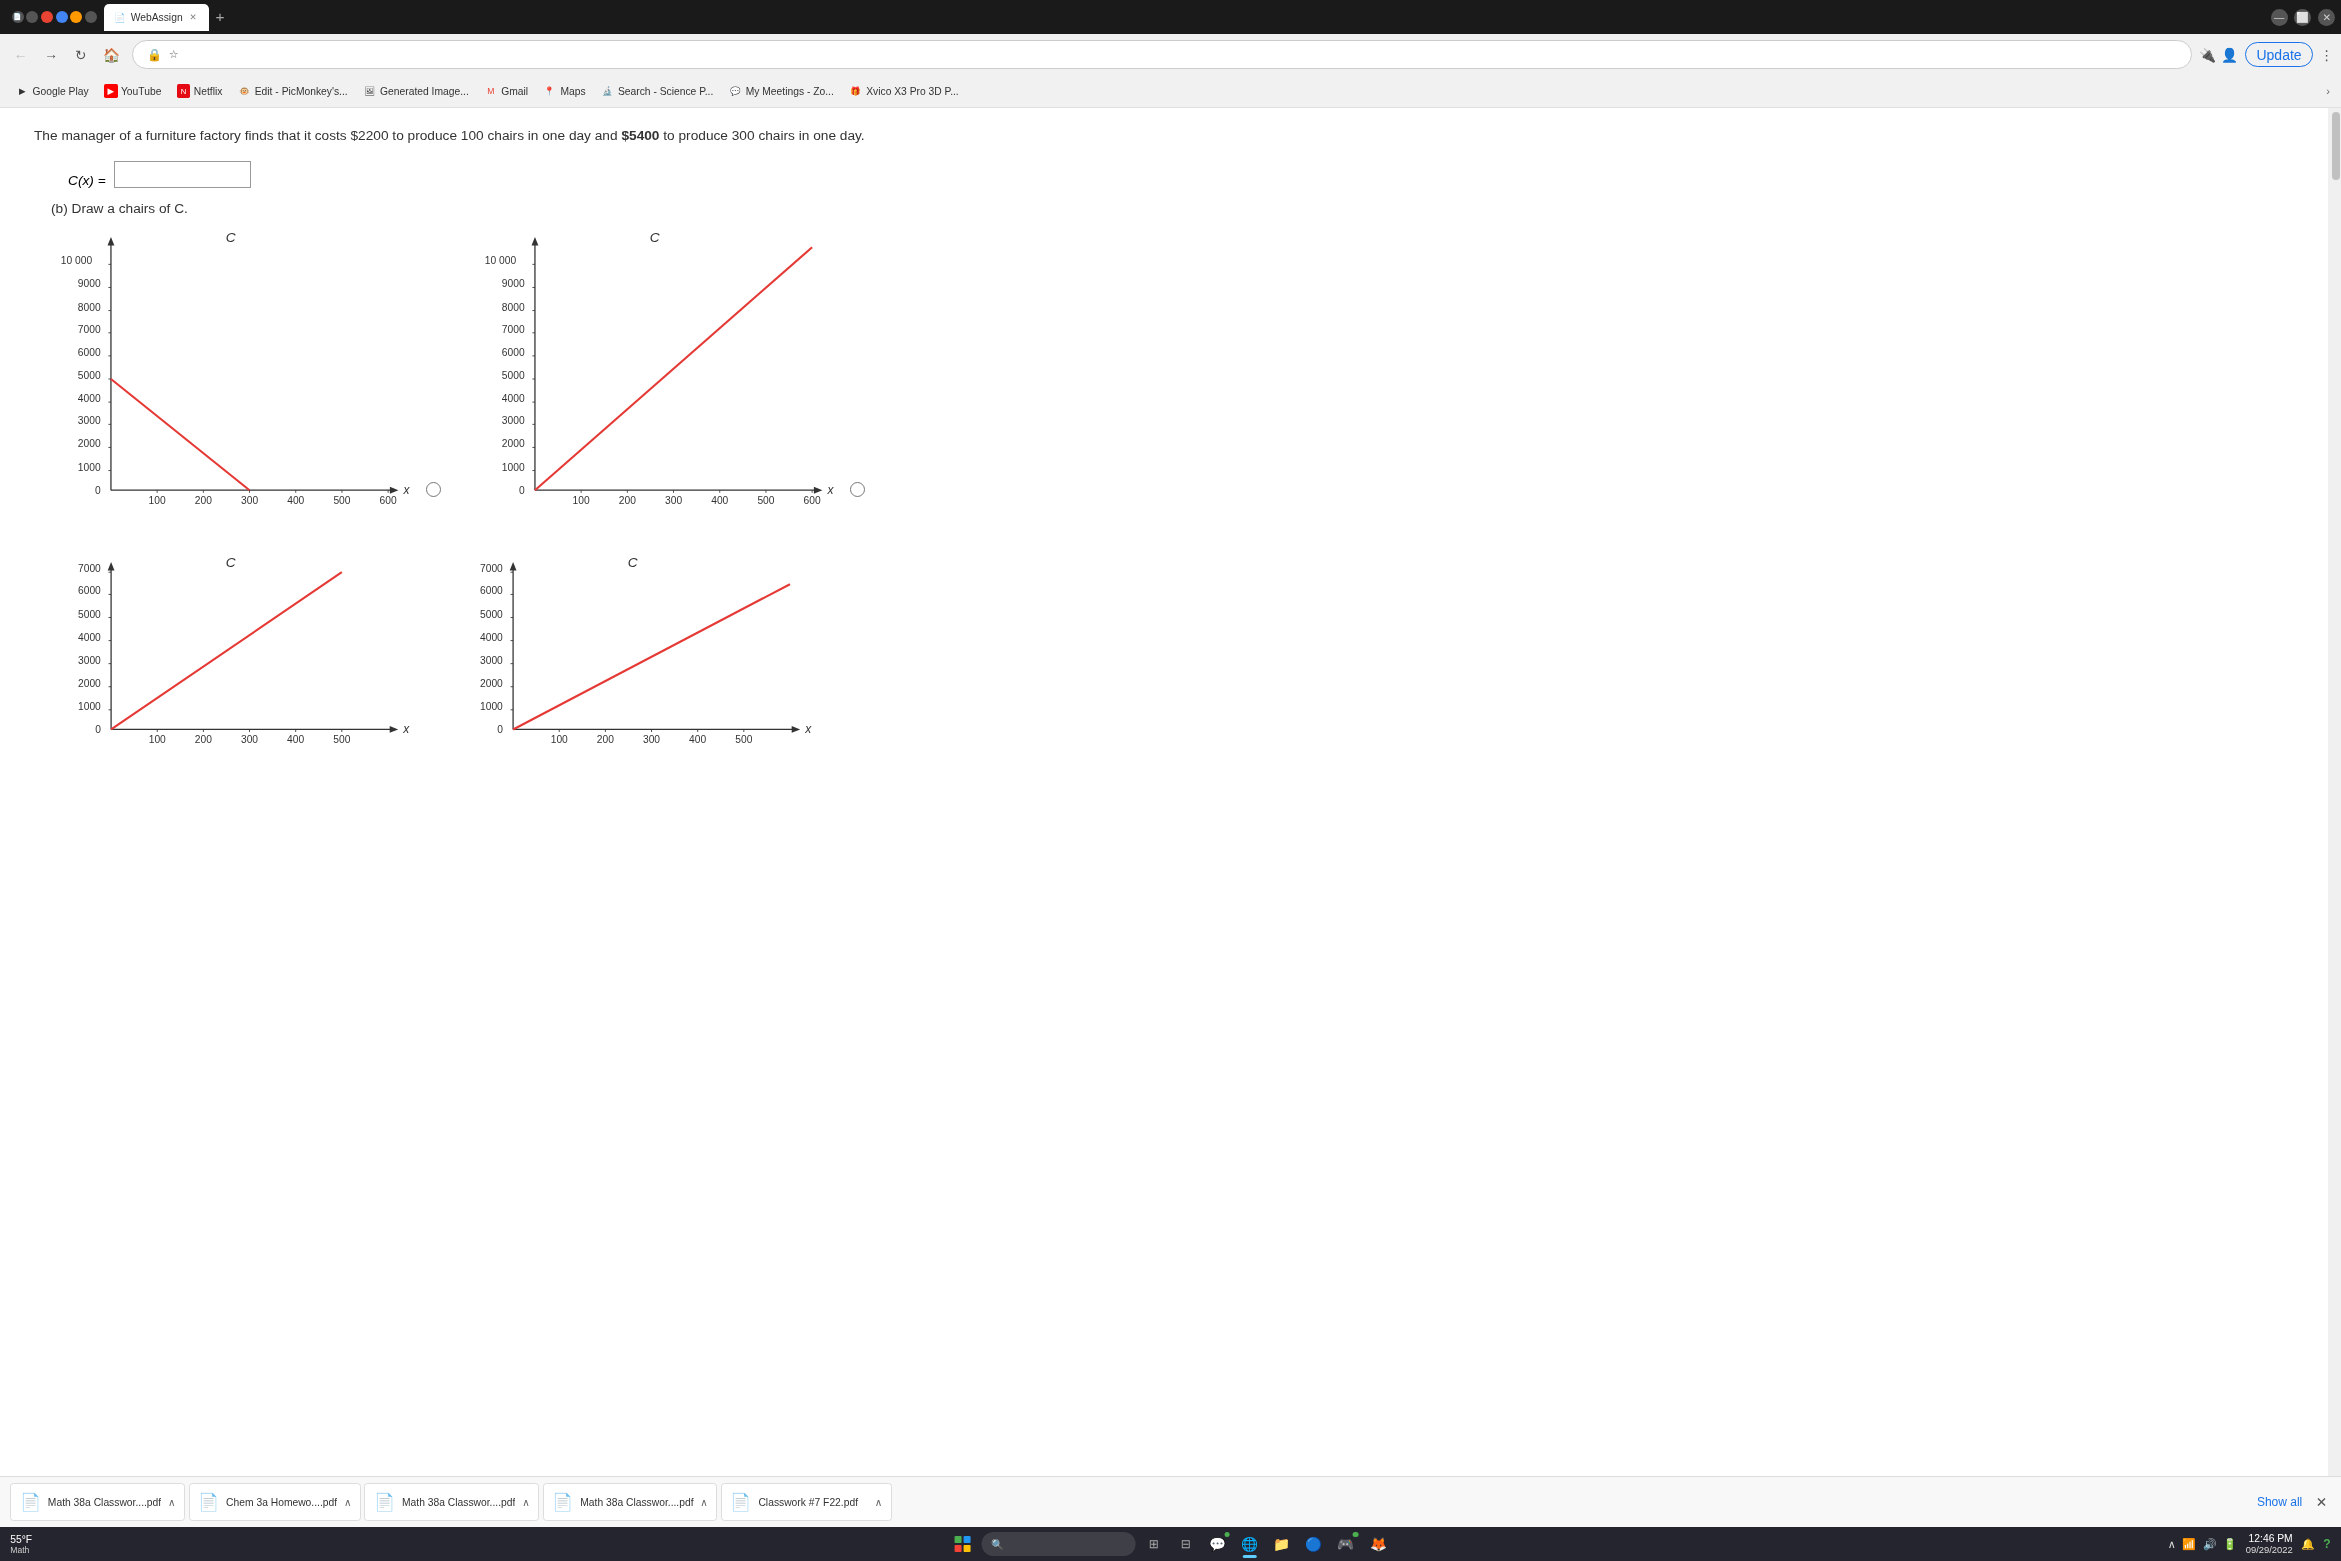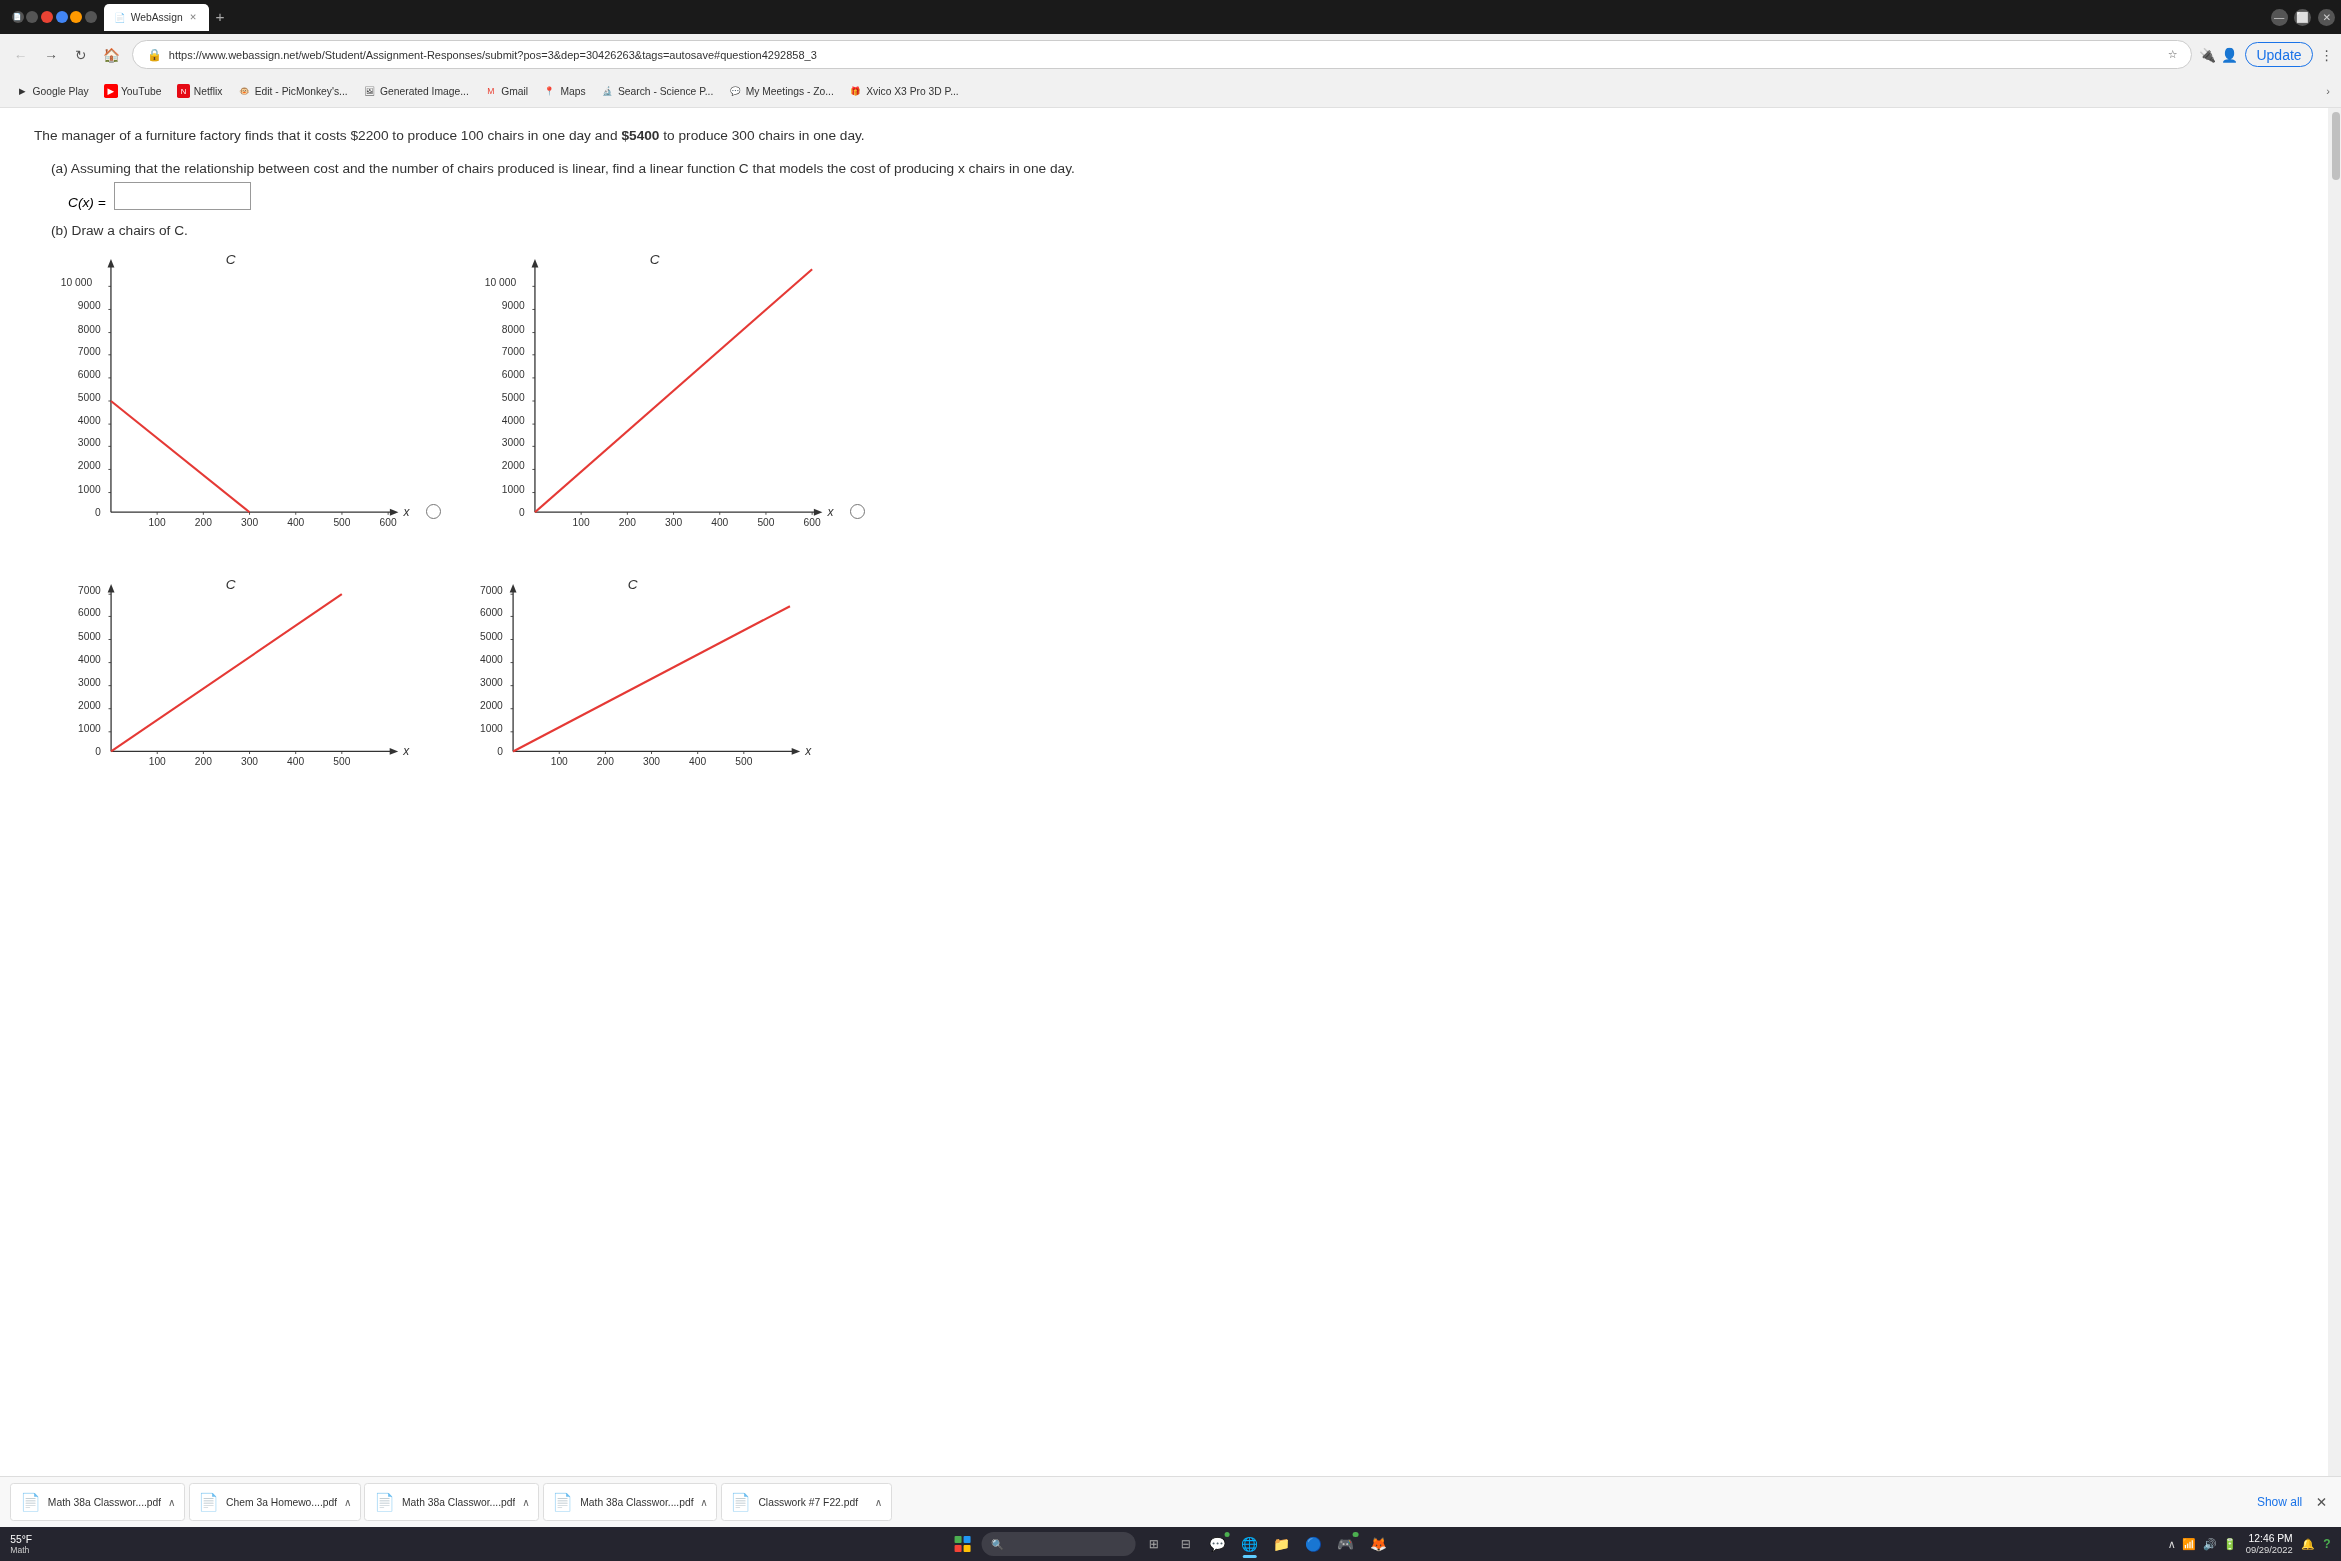--- a/index.html
+++ b/index.html
@@ -431,21 +431,20 @@
   </div>
 </div>
 
 <div class="nav-bar">
   <button class="nav-btn disabled">←</button>
   <button class="nav-btn">→</button>
   <button class="nav-btn">↻</button>
   <button class="nav-btn">🏠</button>
   <div class="address-bar">
     <span style="color:#4285f4;font-size:12px;">🔒</span>
-    <span class="address-url">https://www.webassign.net/web/Student/Assignment-Responses/submit?pos=3&amp;dep=30426263&amp;tags=autosave#question4292858_3</span>
     <div class="address-icons">
       <span style="font-size:11px;color:#666;cursor:pointer;">☆</span>
     </div>
   </div>
   <div style="display:flex;gap:5.1px;align-items:center;">
     <span style="font-size:13.7px;cursor:pointer;">🔌</span>
     <span style="font-size:13.7px;cursor:pointer;">👤</span>
   </div>
   <button class="update-btn">Update</button>
   <button style="background:none;border:none;cursor:pointer;font-size:13.7px;color:#555;">⋮</button>
@@ -494,21 +493,20 @@
   </div>
   <span class="chevron-right">›</span>
 </div>
 
 <div class="main-content" style="height: calc(1561px - 34px - 41px - 33px - 51px - 34px); overflow-y: auto; position: relative;">
 
   <p class="question-text">
     The manager of a furniture factory finds that it costs $2200 to produce 100 chairs in one day and <span class="bold">$5400</span> to produce 300 chairs in one day.
   </p>
 
-  <p class="part-label">(a) Assuming that the relationship between cost and the number of chairs produced is linear, find a linear function C that models the cost of producing x chairs in one day.</p>
 
   <div class="cx-row">
     <span class="cx-label">C(x) =</span>
     <input class="cx-input" type="text" style="">
   </div>
 
   <p class="part-label">(b) Draw a chairs of C.</p>
 
   <div class="graphs-row">
 

